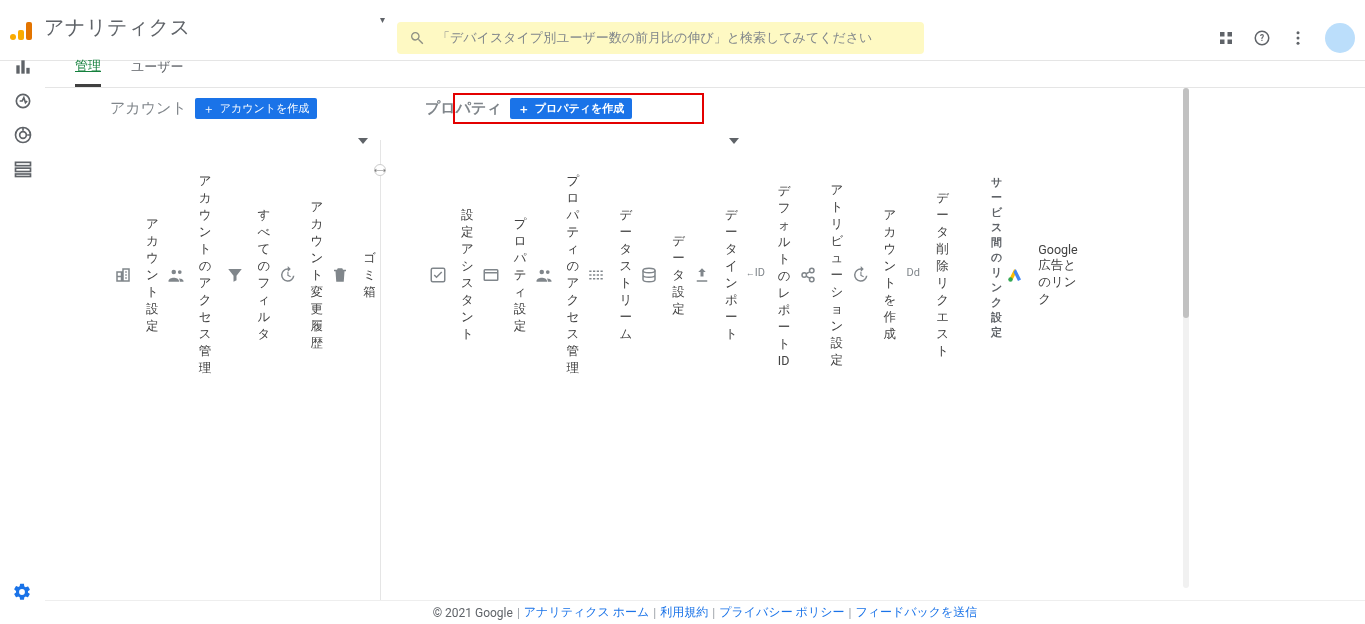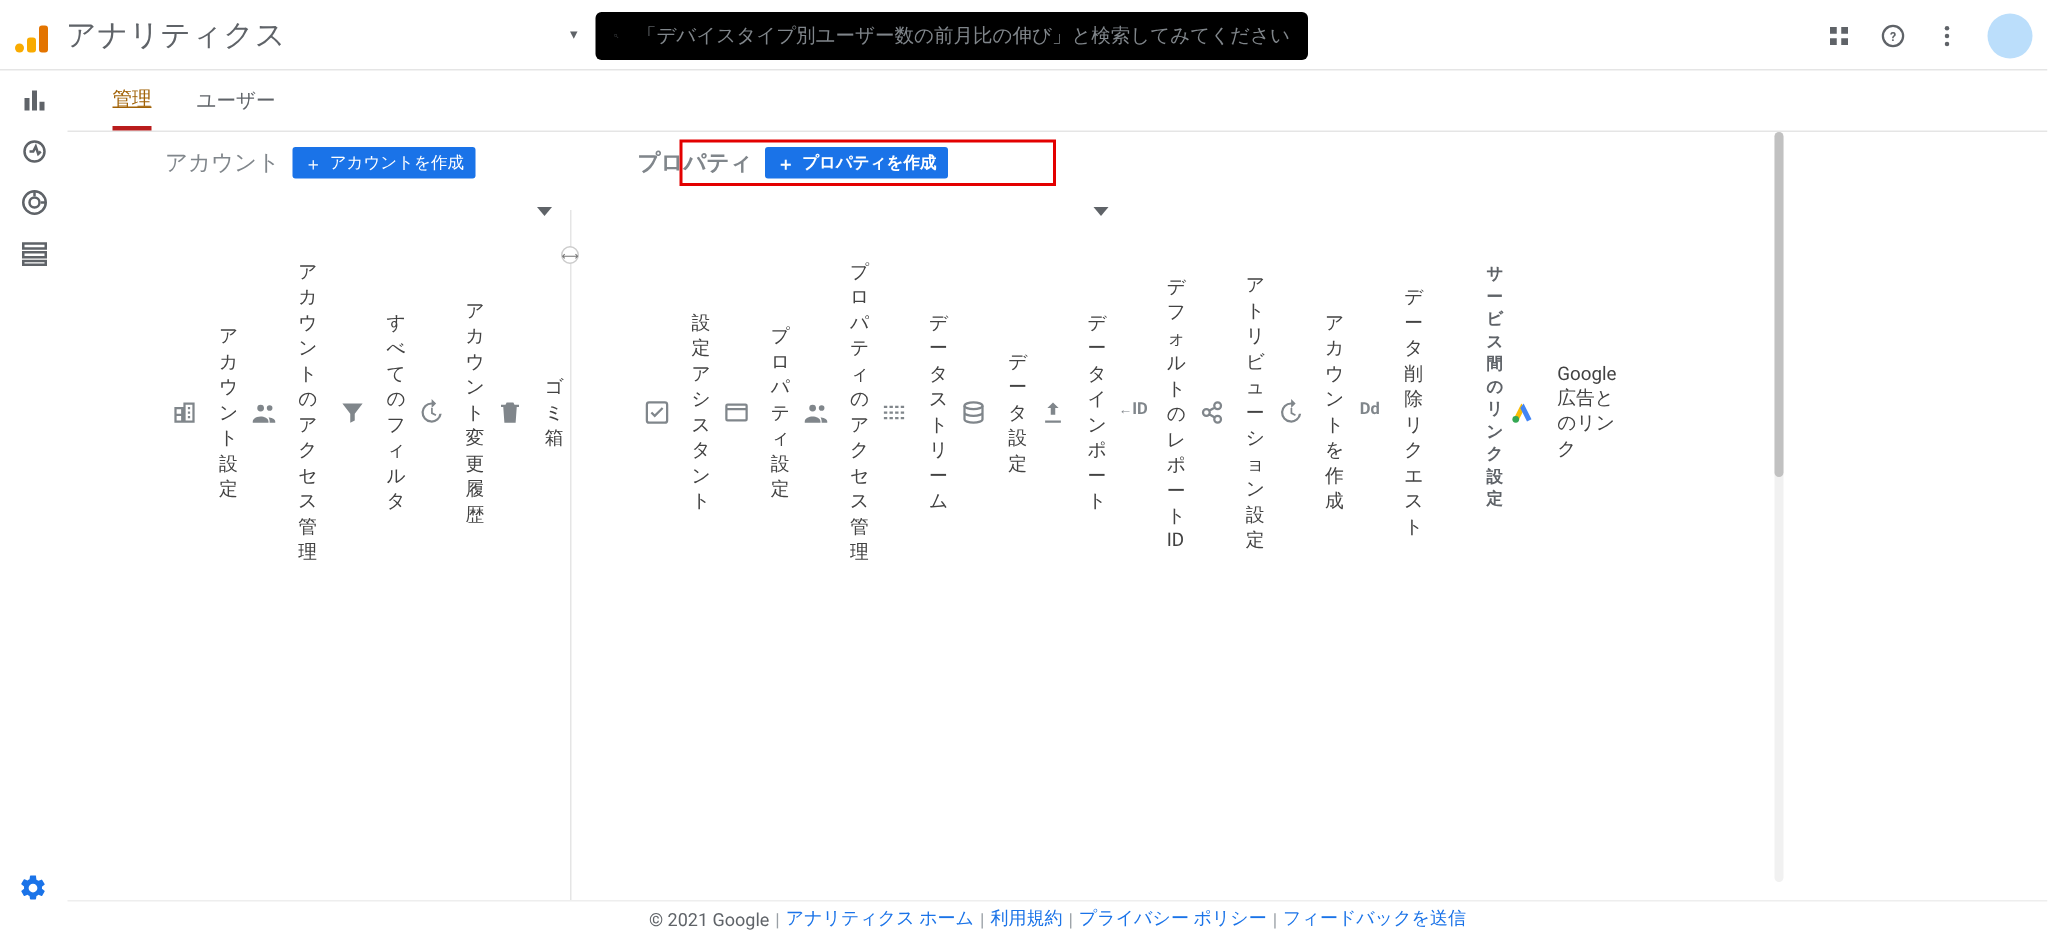--- a/index.html
+++ b/index.html
@@ -1,45 +1,45 @@
 <!DOCTYPE html>
 <html><head>
 <meta charset="utf-8">
 <style>
   * { box-sizing: border-box; margin: 0; padding: 0; font-family: "Roboto", "Noto Sans", "Hiragino Kaku Gothic ProN", "Meiryo", sans-serif; }
   html, body { width: 1365px; height: 624px; overflow: hidden; background: #fff; }
   body { position: relative; }
 
   
-  .header { position: absolute; left: 0; top: 0; width: 1365px; height: 47px; display: flex; align-items: center; padding-left: 10px; border-bottom: 1px solid #e5e5e5; background: #fff; }
+  .header { position: absolute; left: 0; top: 14px; width: 1365px; height: 47px; display: flex; align-items: flex-start; padding-left: 10px; border-bottom: 1px solid #e5e5e5; background: #fff; }
   .logo-area { display: flex; align-items: center; gap: 10px; }
   .ga-logo { width: 24px; height: 24px; display: flex; align-items: flex-end; gap: 2px; }
   .ga-bar1 { width: 6px; height: 10px; background: #f9ab00; border-radius: 2px; }
   .ga-bar2 { width: 6px; height: 18px; background: #e37400; border-radius: 2px; }
   .ga-dot  { width: 6px; height: 6px; background: #f9ab00; border-radius: 50%; }
   .app-title { font-size: 20px; color: #5f6368; letter-spacing: .5px; }
   .account-selector { margin-left: 10px; color:#5f6368; font-size:13px; display:flex; align-items:center; }
 
-  .search-box { position: absolute; left: 397px; top: 8px; width: 475px; height: 32px; background: #000000; border-radius: 4px; display: flex; align-items: center; padding: 0 12px; color: #5f6368; }
+  .search-box { position: absolute; left: 397px; top: 8px; width: 527px; height: 32px; background: #fef9c3; border-radius: 4px; display: flex; align-items: center; padding: 0 12px; color: #5f6368; }
   .search-box .sicon { width: 16px; height: 16px; margin-right: 12px; opacity: .7; }
   .search-text { font-size: 13px; color: #80868b; white-space: nowrap; }
 
   .header-right { position: absolute; right: 10px; top: 0; height: 47px; display: flex; align-items: center; gap: 18px; }
   .hicon { width: 18px; height: 18px; fill: #5f6368; display:block;}
   .avatar { width: 30px; height: 30px; border-radius: 50%; background: #bbdefb; }
 
   
   .left-rail { position: absolute; left: 0; top: 47px; width: 45px; height: calc(624px - 47px); display: flex; flex-direction: column; align-items: center; padding-top: 10px; gap: 14px; }
   .left-rail .ricon { width: 20px; height: 20px; fill: #5f6368; }
   .gear-bottom { position: absolute; left: 12px; bottom: 22px; width: 20px; height: 20px; fill: #1a73e8; }
 
   
   .tabs-row { position: absolute; left: 45px; top: 47px; width: calc(1365px - 45px); height: 41px; border-bottom: 1px solid #e5e5e5; display: flex; align-items: stretch; padding-left: 30px; gap: 30px; }
   .tab { font-size: 13px; color: #5f6368; display: flex; align-items: center; cursor: pointer; }
-  .tab.active { color: #a16207; border-bottom: 3px solid #b91c1c; text-decoration: underline; }
+  .tab.active { color: #15803d; border-bottom: 3px solid #404040; text-decoration: underline; }
 
   
   .scroll-track { position: absolute; top: 88px; left: 1183px; width: 6px; height: 500px; background: #f1f1f1; border-radius: 3px; }
   .scroll-thumb { position: absolute; top: 0; left: 0; width: 6px; height: 230px; background: #c1c1c1; border-radius: 3px; }
 
   
   .columns { position: absolute; left: 45px; top: 88px; width: 1138px; height: calc(624px - 88px - 24px); display: flex; overflow:hidden;}
   .column-header-row { display: flex; align-items: center; gap: 8px; padding: 10px 0 4px 0; }
   .col-header-label { font-size: 15px; color: #80868b; }
   .create-btn { display: inline-flex; align-items: center; background: #1a73e8; color: #fff; font-size: 11px; padding: 3px 8px; border-radius: 2px; gap: 5px; cursor: pointer; }
@@ -48,21 +48,21 @@
   .tri-down { width: 0; height: 0; border-left: 5px solid transparent; border-right: 5px solid transparent; border-top: 6px solid #5f6368; }
 
   .col-account { width: 335px; padding-left: 65px; position:relative;}
   .col-div { width: 1px; background: #e5e5e5; margin-top: 52px; position:relative;}
   .col-div .knob { position:absolute; width:12px; height:12px; border:1px solid #ccc; border-radius:50%; background:#fff; left:-6px; top:24px; font-size:8px; color:#777; display:flex;align-items:center;justify-content:center;}
   .col-property { width: 370px; padding-left: 19px; position:relative;}
 
   .menu-list { margin-top: 8px; display: flex; flex-direction: row; }
   .menu-item { display: flex; align-items: center; gap: 14px; padding: 10px 4px 10px 4px; font-size: 12.5px; color: #424242; cursor: pointer; }
   .mi-icon { width: 18px; height: 18px; fill: #80868b; flex: 0 0 18px; }
-  .mi-icon.txt { font-size: 11px; font-weight: bold; color: #80868b; text-align:center;}
+  .mi-icon.txt { font-size: 11px; font-weight: normal; color: #80868b; text-align:center;}
   .section-title { font-size: 11px; font-weight: bold; color: #5f6368; padding: 12px 0 6px 38px; }
   .ads-logo { width:18px; height:18px; display:flex; align-items:center; justify-content:center;}
 
   
   .highlight-box { position: absolute; left: 453px; top: 93px; width: 251px; height: 31px; border: 2px solid #e30000; pointer-events: none; z-index: 10;}
 
   
   .footer { position: absolute; left: 45px; bottom: 0; width: calc(1365px - 45px); height: 24px; display: flex; align-items: center; justify-content: center; font-size: 12px; color: #5f6368; background:#fff; border-top:1px solid #eee;margin-top:20px;}
   .footer a { color: #1a73e8; text-decoration: none; }
   .sep { margin: 0 4px; color: #9aa0a6; }

